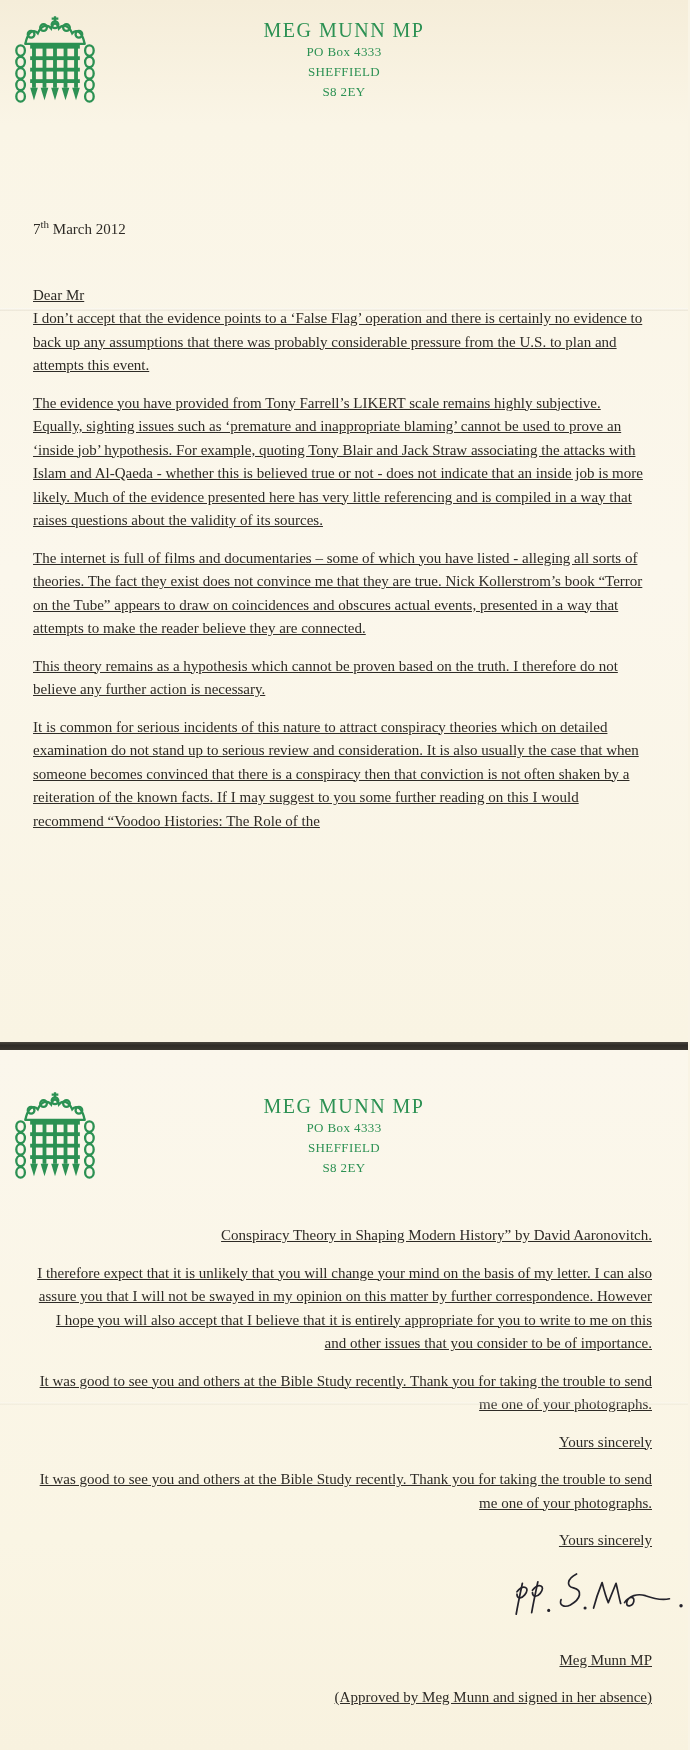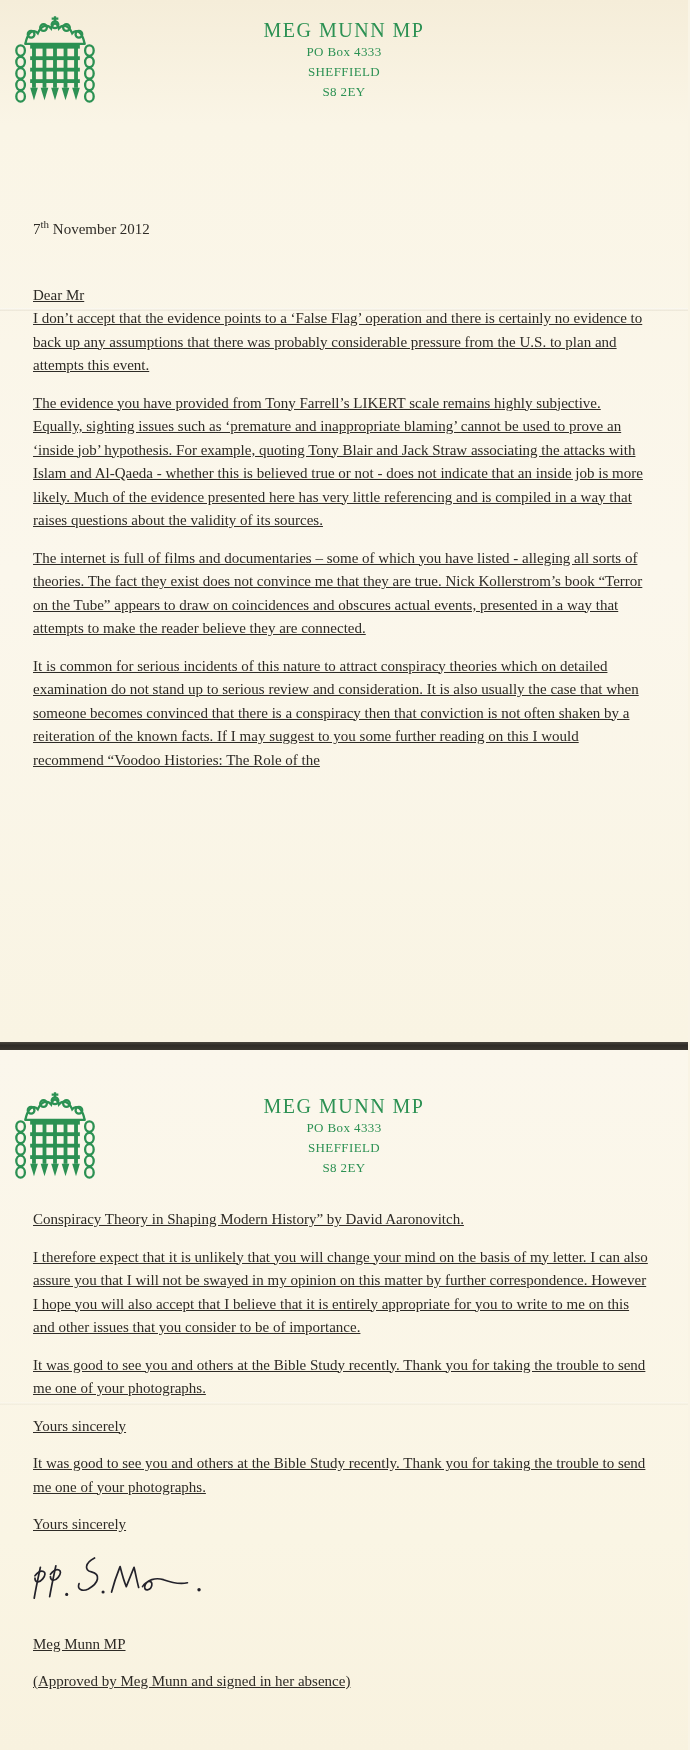--- a/index.html
+++ b/index.html
@@ -17,21 +17,21 @@
   .divider{height:8px;background:linear-gradient(180deg,#4a463e,#2f2c27 40%,#3a362f);}
   .letterhead{position:relative;padding-top:18px;text-align:center;color:#2c9153;}
   .lh-name{font-size:20px;letter-spacing:1.5px;line-height:24px;}
   .lh-line{font-size:13px;line-height:20px;letter-spacing:0.4px;}
   .crest{position:absolute;left:12px;top:14px;width:86px;height:96px;}
   .date-line{margin:116px 0 0 33px;font-size:15px;line-height:23.5px;}
   .salutation{margin:42px 36px 0 33px !important;}
   .body-start{margin-top:14px;}
   .letter-body p{margin:0 36px 14px 33px;font-size:15px;line-height:23.5px;text-decoration:underline;}
   sup{font-size:11px;vertical-align:super;line-height:0;}
-  .p2-body{margin-top:30px;}
+  .p2-body{margin-top:46px;text-align:right;}
   .signature{margin:6px 0 4px 28px;}
   .sig-stroke{stroke:#23222b;stroke-width:2.2;fill:none;stroke-linecap:round;stroke-linejoin:round;}
   .sig-dot{fill:#23222b;}
   .crease{position:absolute;left:0;width:100%;height:3px;pointer-events:none;
     background:linear-gradient(180deg,rgba(255,255,255,0.55),rgba(190,180,155,0.25));}
   .crease-1{top:308px;}
   .crease-2{top:352px;opacity:.6;}
   .crest-stroke{stroke:#2c9153;stroke-width:2.4;fill:none;}
   .crest-fill{fill:#2c9153;}
 </style>
@@ -79,27 +79,28 @@
           <polygon class="crest-fill" points="52,77 60,77 56,90"></polygon>
           <polygon class="crest-fill" points="63,77 71,77 67,90"></polygon>
         </svg>
       </span>
       <div class="lh-name">MEG MUNN MP</div>
       <div class="lh-line">PO Box 4333</div>
       <div class="lh-line">SHEFFIELD</div>
       <div class="lh-line">S8 2EY</div>
     </header>
 
-    <div class="date-line"><span>7</span><sup>th</sup><span> November 2012</span></div>
+    <div class="date-line"><span>7</span><sup>th</sup><span> March 2012</span></div>
 
     <div class="letter-body">
       <p class="salutation">Dear Mr</p>
       <p>I don’t accept that the evidence points to a ‘False Flag’ operation and there is certainly no evidence to back up any assumptions that there was probably considerable pressure from the U.S. to plan and attempts this event.</p>
       <p>The evidence you have provided from Tony Farrell’s LIKERT scale remains highly subjective. Equally, sighting issues such as ‘premature and inappropriate blaming’ cannot be used to prove an ‘inside job’ hypothesis. For example, quoting Tony Blair and Jack Straw associating the attacks with Islam and Al-Qaeda - whether this is believed true or not - does not indicate that an inside job is more likely. Much of the evidence presented here has very little referencing and is compiled in a way that raises questions about the validity of its sources.</p>
       <p>The internet is full of films and documentaries – some of which you have listed - alleging all sorts of theories. The fact they exist does not convince me that they are true. Nick Kollerstrom’s book “Terror on the Tube” appears to draw on coincidences and obscures actual events, presented in a way that attempts to make the reader believe they are connected.</p>
+      <p>This theory remains as a hypothesis which cannot be proven based on the truth. I therefore do not believe any further action is necessary.</p>
       <p>It is common for serious incidents of this nature to attract conspiracy theories which on detailed examination do not stand up to serious review and consideration. It is also usually the case that when someone becomes convinced that there is a conspiracy then that conviction is not often shaken by a reiteration of the known facts. If I may suggest to you some further reading on this I would recommend “Voodoo Histories: The Role of the</p>
     </div>
   </section>
 
   <div class="divider"></div>
 
   <section class="page page-2">
     <div class="crease crease-2"></div>
 
     <header class="letterhead" style="padding-top:44px;">

